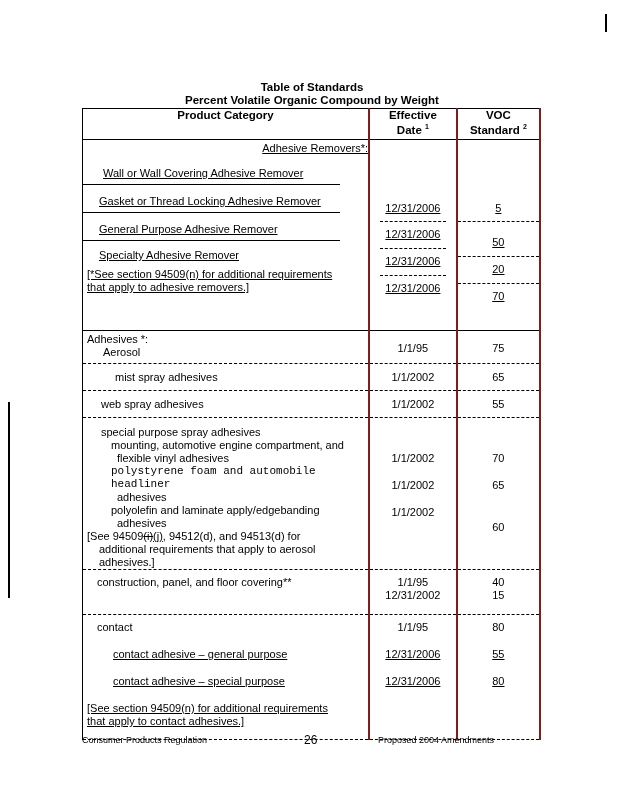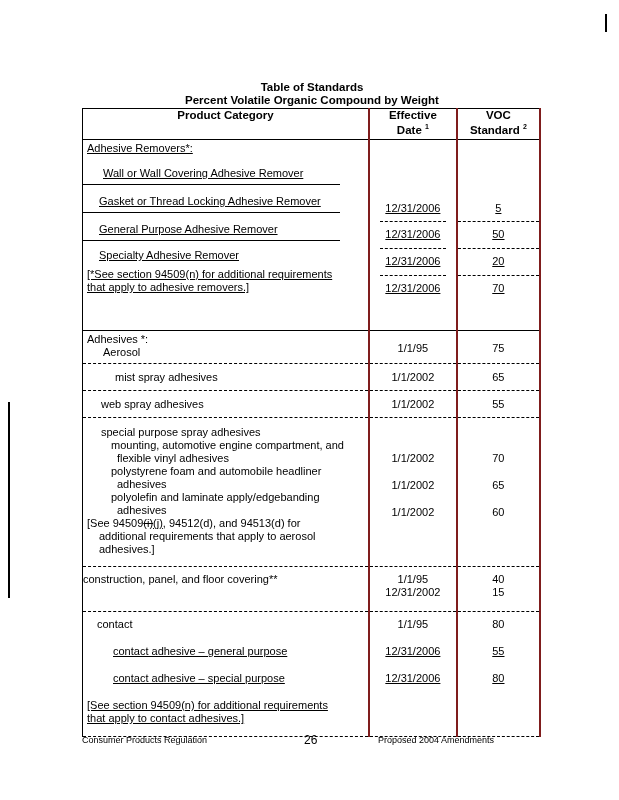--- a/index.html
+++ b/index.html
@@ -45,40 +45,40 @@
       <span>Date</span> <sup>1</sup>
     </th>
     <th class="voc">
       <span class="blk">VOC</span>
       <span>Standard</span> <sup>2</sup>
     </th>
   </tr>
 
   <tr>
     <td class="line" style="height:190px;">
-      <div class="pad u" style="padding-top:2px;">Adhesive Removers*:</div>
+      <div class="pad u" style="padding-top:2px;text-align:right;">Adhesive Removers*:</div>
       <div style="height:12px;"></div>
       <div class="u" style="padding-left:20px; border-bottom:1px solid #000; margin:0 28px 0 0; padding-bottom:4px;">Wall or Wall Covering Adhesive Remover</div>
       <div class="u" style="padding-left:16px; border-bottom:1px solid #000; margin:10px 28px 0 0; padding-bottom:4px;">Gasket or Thread Locking Adhesive Remover</div>
       <div class="u" style="padding-left:16px; border-bottom:1px solid #000; margin:10px 28px 0 0; padding-bottom:4px;">General Purpose Adhesive Remover</div>
       <div class="u" style="padding-left:16px; margin-top:8px;">Specialty Adhesive Remover</div>
       <div class="pad u" style="margin-top:6px;">[*See section 94509(n) for additional requirements</div>
       <div class="pad u">that apply to adhesive removers.]</div>
     </td>
     <td class="c line">
       <div style="height:62px;"></div>
       <div class="u" style="border-bottom:1px dashed #000; margin:0 10px; padding-bottom:6px;">12/31/2006</div>
       <div class="u" style="border-bottom:1px dashed #000; margin:6px 10px 0; padding-bottom:7px;">12/31/2006</div>
       <div class="u" style="border-bottom:1px dashed #000; margin:6px 10px 0; padding-bottom:7px;">12/31/2006</div>
       <div class="u" style="margin-top:6px;">12/31/2006</div>
     </td>
     <td class="c line">
       <div style="height:62px;"></div>
       <div class="u" style="border-bottom:1px dashed #000; margin:0 0 0 0; padding-bottom:6px;">5</div>
-      <div class="u" style="border-bottom:1px dashed #000; margin-top:6px; padding-bottom:7px;">50</div>
+      <div class="u" style="border-bottom:1px dashed #000; margin-top:14px; padding-bottom:7px;">50</div>
       <div class="u" style="border-bottom:1px dashed #000; margin-top:6px; padding-bottom:7px;">20</div>
       <div class="u" style="margin-top:6px;">70</div>
     </td>
   </tr>
 
   <tr>
     <td class="dash" style="height:32px;">
       <div class="pad" style="padding-top:2px;">Adhesives *:</div>
       <div style="padding-left:20px;">Aerosol</div>
     </td>
@@ -96,42 +96,42 @@
     <td class="dash" style="height:26px; vertical-align:middle; padding-left:18px;">web spray adhesives</td>
     <td class="c dash" style="vertical-align:middle;">1/1/2002</td>
     <td class="c dash" style="vertical-align:middle;">55</td>
   </tr>
 
   <tr>
     <td class="dash" style="height:140px; padding-top:8px;">
       <div style="padding-left:18px;">special purpose spray adhesives</div>
       <div style="padding-left:28px;">mounting, automotive engine compartment, and</div>
       <div style="padding-left:34px;">flexible vinyl adhesives</div>
-      <div style="padding-left:28px;">polystyrene foam and automobile headliner</div>
+      <div style="padding-left:28px;font-family:Liberation Mono, monospace;">polystyrene foam and automobile headliner</div>
       <div style="padding-left:34px;">adhesives</div>
       <div style="padding-left:28px;">polyolefin and laminate apply/edgebanding</div>
       <div style="padding-left:34px;">adhesives</div>
       <div class="pad"><span>[See 94509</span><span class="s">(i)</span><span class="u">(j)</span><span>, 94512(d), and 94513(d) for</span></div>
       <div style="padding-left:16px;">additional requirements that apply to aerosol</div>
       <div style="padding-left:16px;">adhesives.]</div>
     </td>
     <td class="c dash" style="padding-top:34px;">
       <div>1/1/2002</div>
       <div style="margin-top:14px;">1/1/2002</div>
       <div style="margin-top:14px;">1/1/2002</div>
     </td>
     <td class="c dash" style="padding-top:34px;">
       <div>70</div>
       <div style="margin-top:14px;">65</div>
-      <div style="margin-top:14px;">60</div>
+      <div style="margin-top:29px;">60</div>
     </td>
   </tr>
 
   <tr>
-    <td class="dash" style="height:38px; padding-top:6px; margin-left:44px;">construction, panel, and floor covering**</td>
+    <td class="dash" style="height:38px; padding-top:6px; padding-left:14px;margin-left:44px;">construction, panel, and floor covering**</td>
     <td class="c dash" style="padding-top:6px;">
       <div>1/1/95</div>
       <div>12/31/2002</div>
     </td>
     <td class="c dash" style="padding-top:6px;">
       <div>40</div>
       <div>15</div>
     </td>
   </tr>
 

